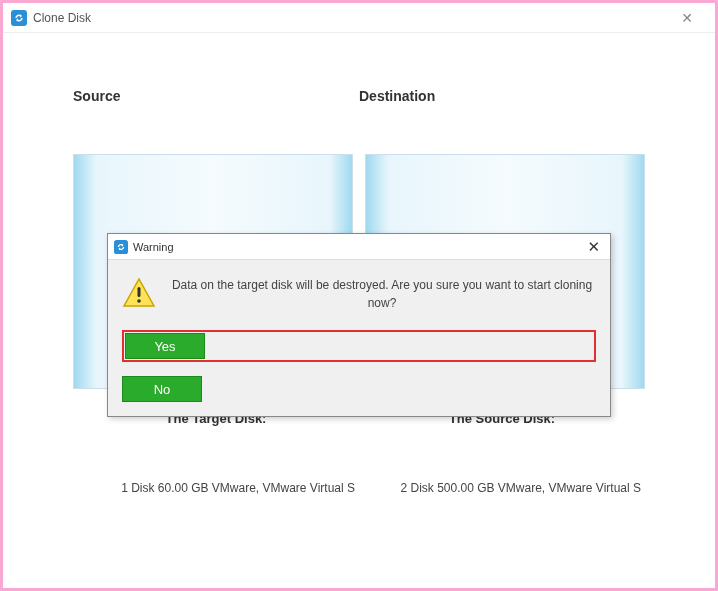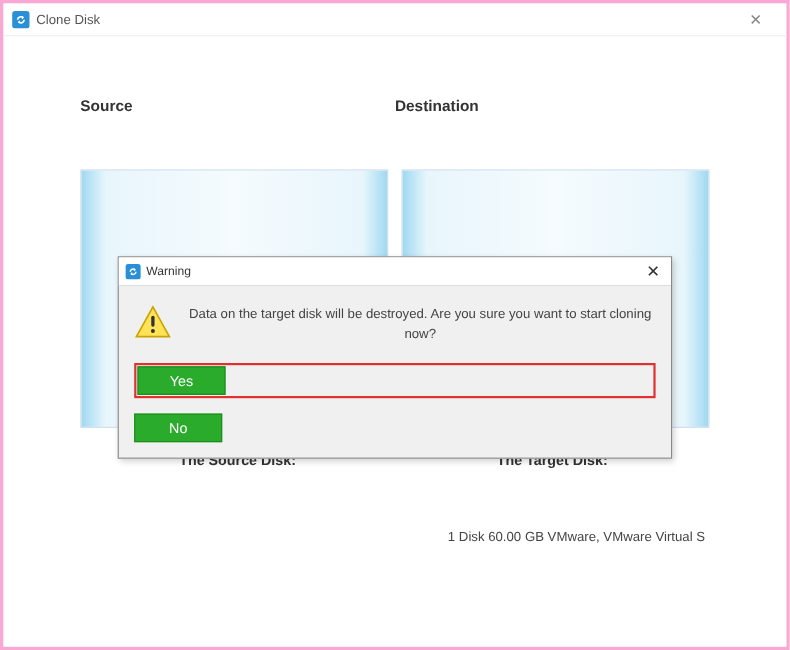--- a/index.html
+++ b/index.html
@@ -57,26 +57,27 @@
     <div class="disks">
       <div class="disk-card">
         <div class="disk-shape"></div>
       </div>
       <div class="disk-card">
         <div class="disk-shape"></div>
       </div>
     </div>
 
     <div class="labels">
+      <div class="col">The Target Disk:</div>
       <div class="col">The Source Disk:</div>
-      <div class="col">The Target Disk:</div>
     </div>
 
     <div class="details">
       <div class="col">1 Disk 60.00 GB VMware,  VMware Virtual S</div>
+      <div class="col">2 Disk 500.00 GB VMware,  VMware Virtual S</div>
     </div>
   </div>
 
 
   <div class="modal">
     <div class="modal-titlebar">
       <svg class="app-icon" viewBox="0 0 16 16">
           <rect width="16" height="16" rx="3" fill="#2a8fd6"></rect>
           <path d="M5 8a3 3 0 0 1 5-2M11 8a3 3 0 0 1-5 2" stroke="#fff" stroke-width="1.5" fill="none"></path>
           <path d="M9 5l1 1-1 1M7 11l-1-1 1-1" stroke="#fff" stroke-width="1.2" fill="none"></path>

